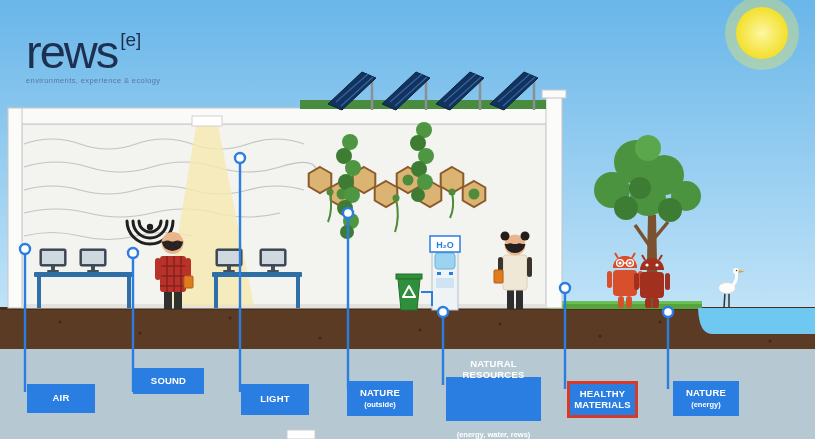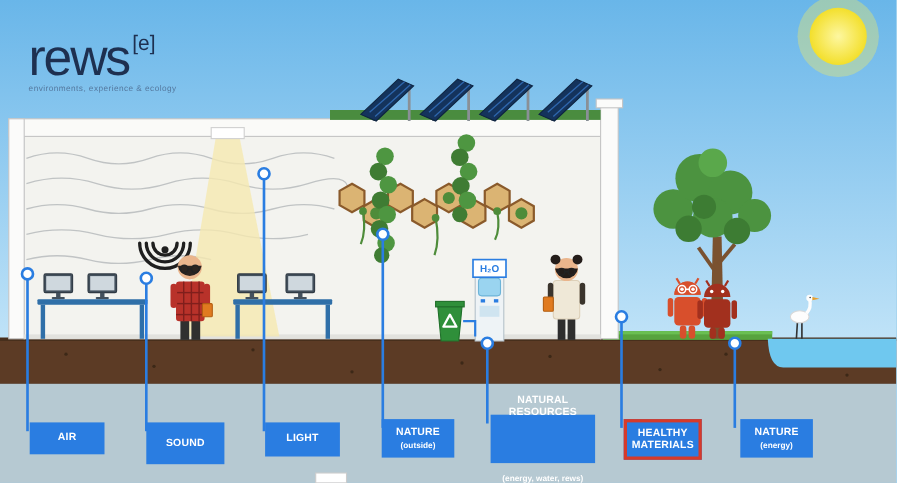--- a/index.html
+++ b/index.html
@@ -350,21 +350,21 @@
     <div class="logo-row">
       <span class="logo-name">rews</span>
       <span class="logo-sup">[e]</span>
     </div>
     <div class="logo-tagline">environments, experience &amp; ecology</div>
   </div>
 
   <div class="label" style="left:27px; top:384px; width:68px; height:29px;">
     <div class="label-title">AIR</div>
   </div>
-  <div class="label" style="left:133px; top:384px; width:71px; height:38px;">
+  <div class="label" style="left:133px; top:368px; width:71px; height:26px;">
     <div class="label-title">SOUND</div>
   </div>
   <div class="label" style="left:241px; top:384px; width:68px; height:31px;">
     <div class="label-title">LIGHT</div>
   </div>
   <div class="label" style="left:347px; top:381px; width:66px; height:35px;">
     <div class="label-title">NATURE</div>
     <div class="label-sub">(outside)</div>
   </div>
   <div class="label" style="left:446px; top:377px; width:95px; height:44px;gap:48px;">

